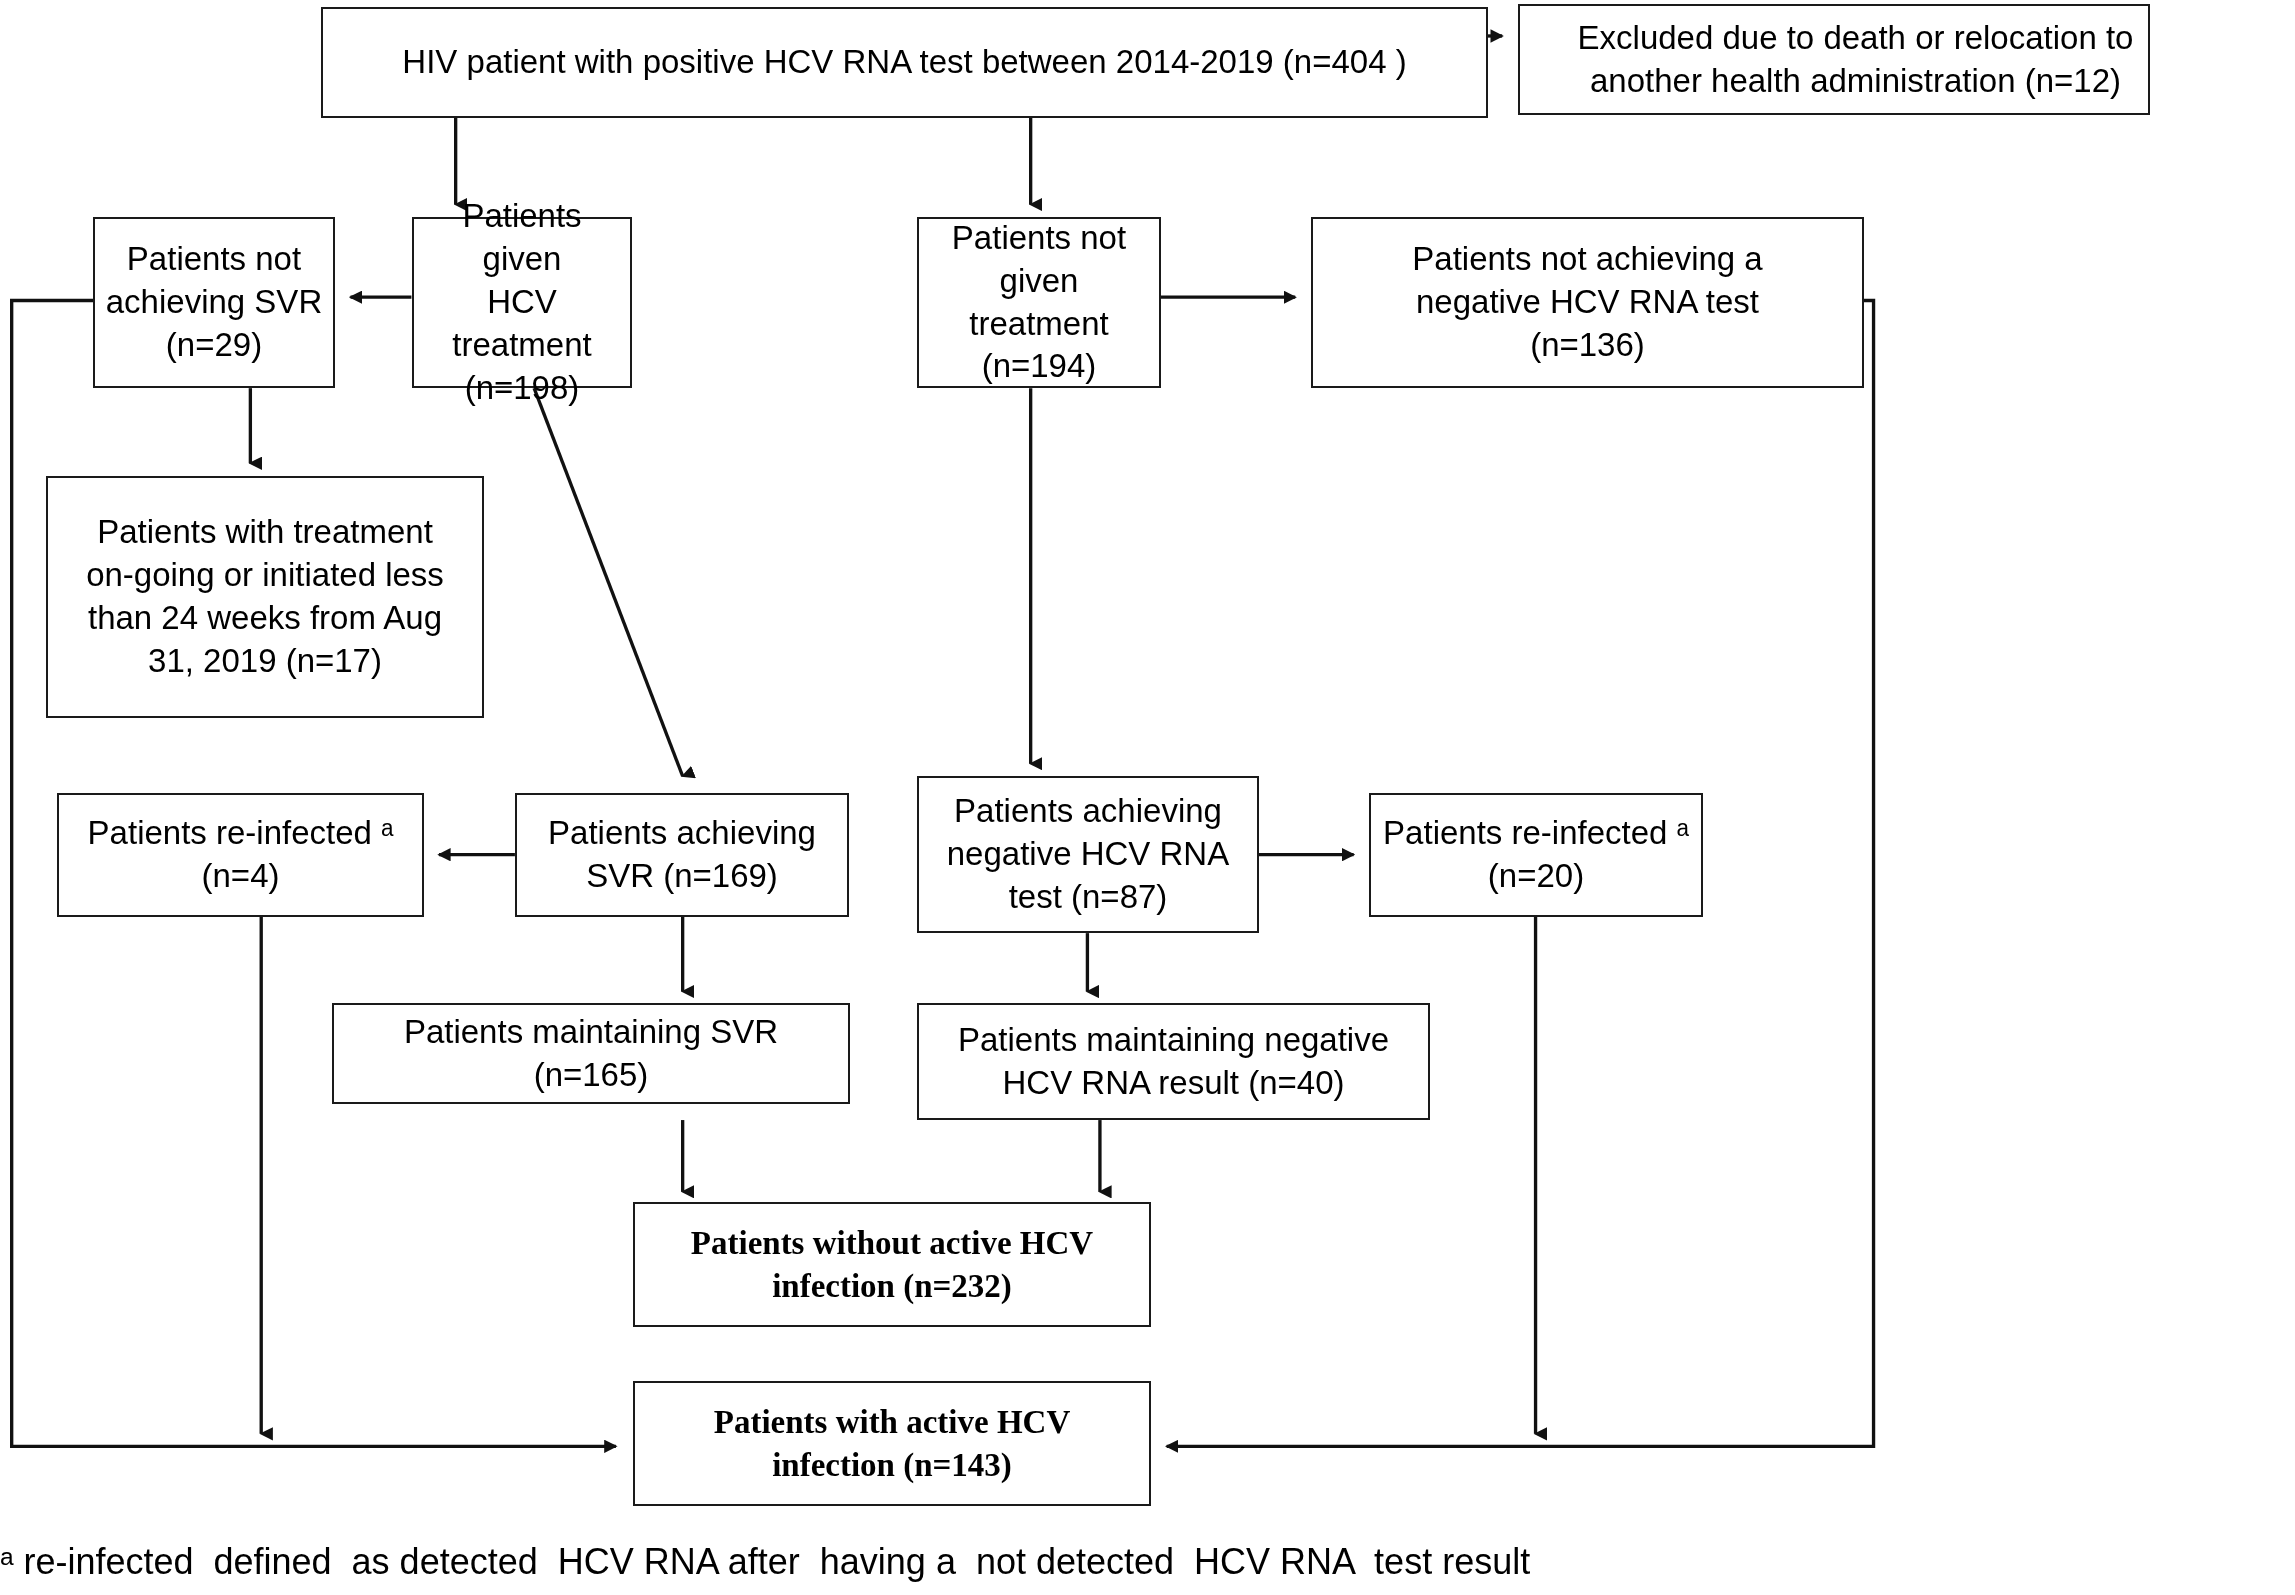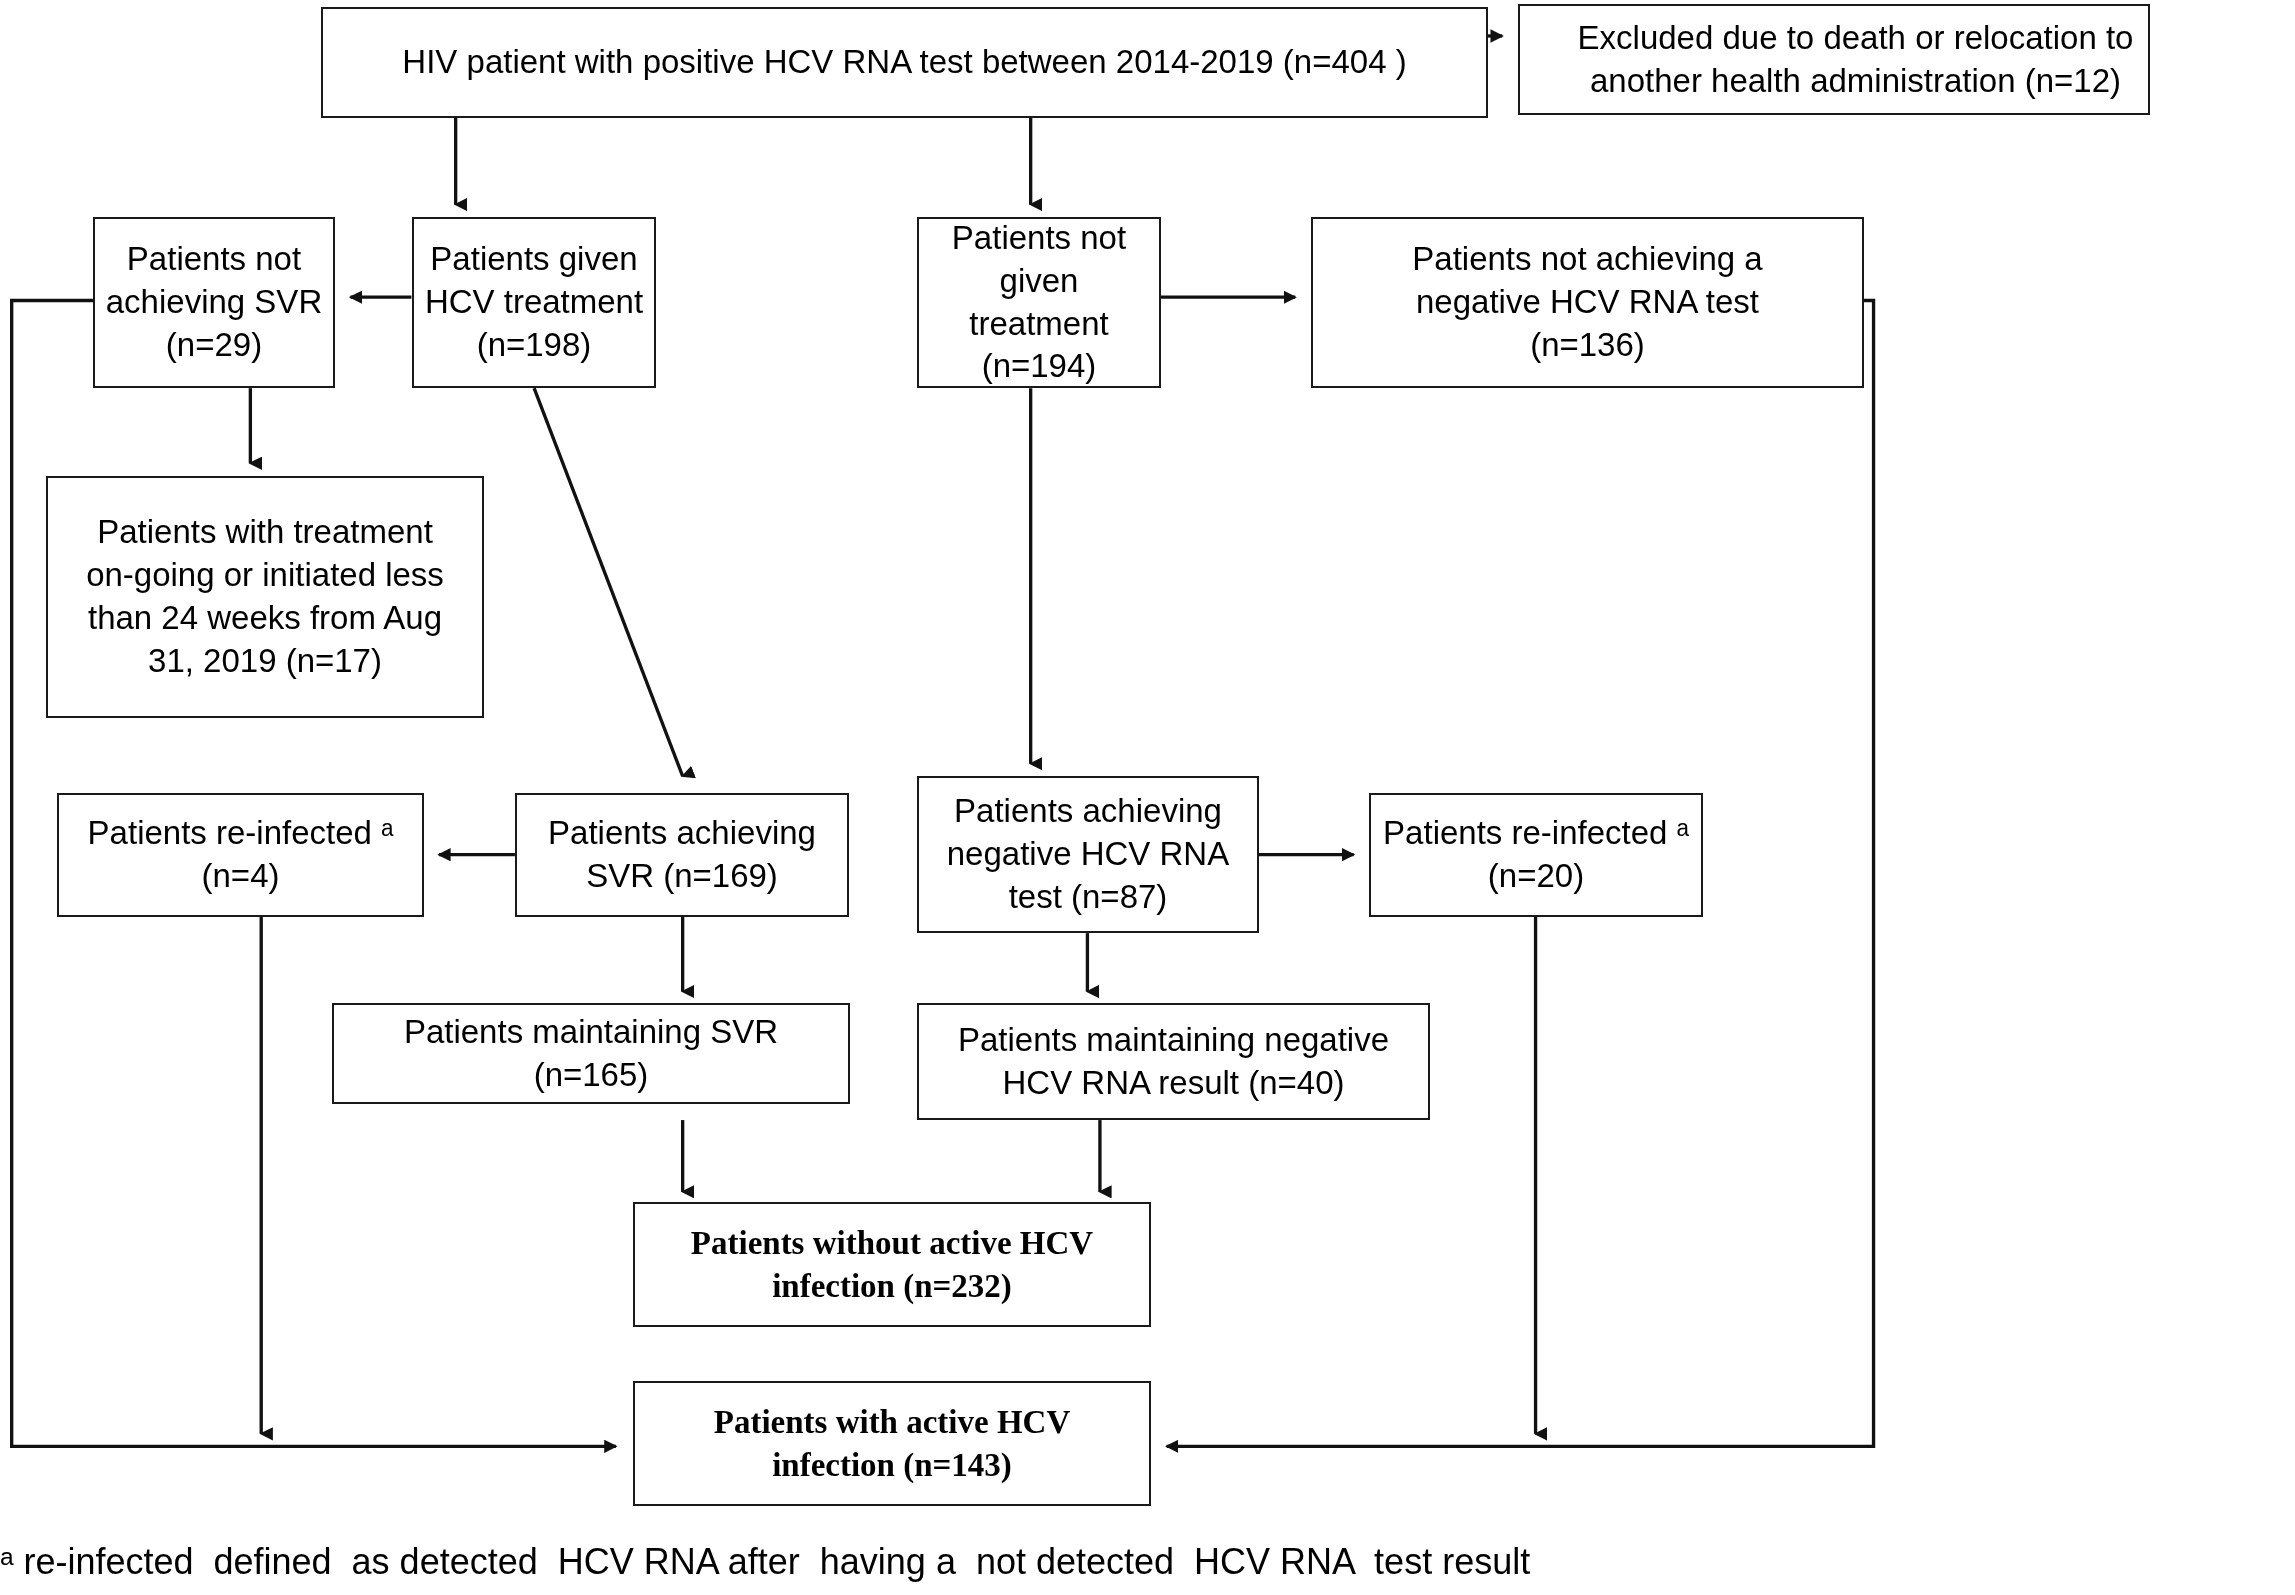--- a/index.html
+++ b/index.html
@@ -126,21 +126,21 @@
     <span class="node-label">Excluded due to death or relocation to
 another health administration (n=12)</span>
   </div>
 
   <div class="node-box" style="left:93px; top:217px; width:242px; height:171px;">
     <span class="node-label">Patients not
 achieving SVR
 (n=29)</span>
   </div>
 
-  <div class="node-box" style="left:412px; top:217px; width:244px; height:171px;">
+  <div class="node-box" style="left:412px; top:217px; width:220px; height:171px;">
     <span class="node-label">Patients given
 HCV treatment
 (n=198)</span>
   </div>
 
   <div class="node-box" style="left:917px; top:217px; width:244px; height:171px;">
     <span class="node-label">Patients not
 given treatment
 (n=194)</span>
   </div>

